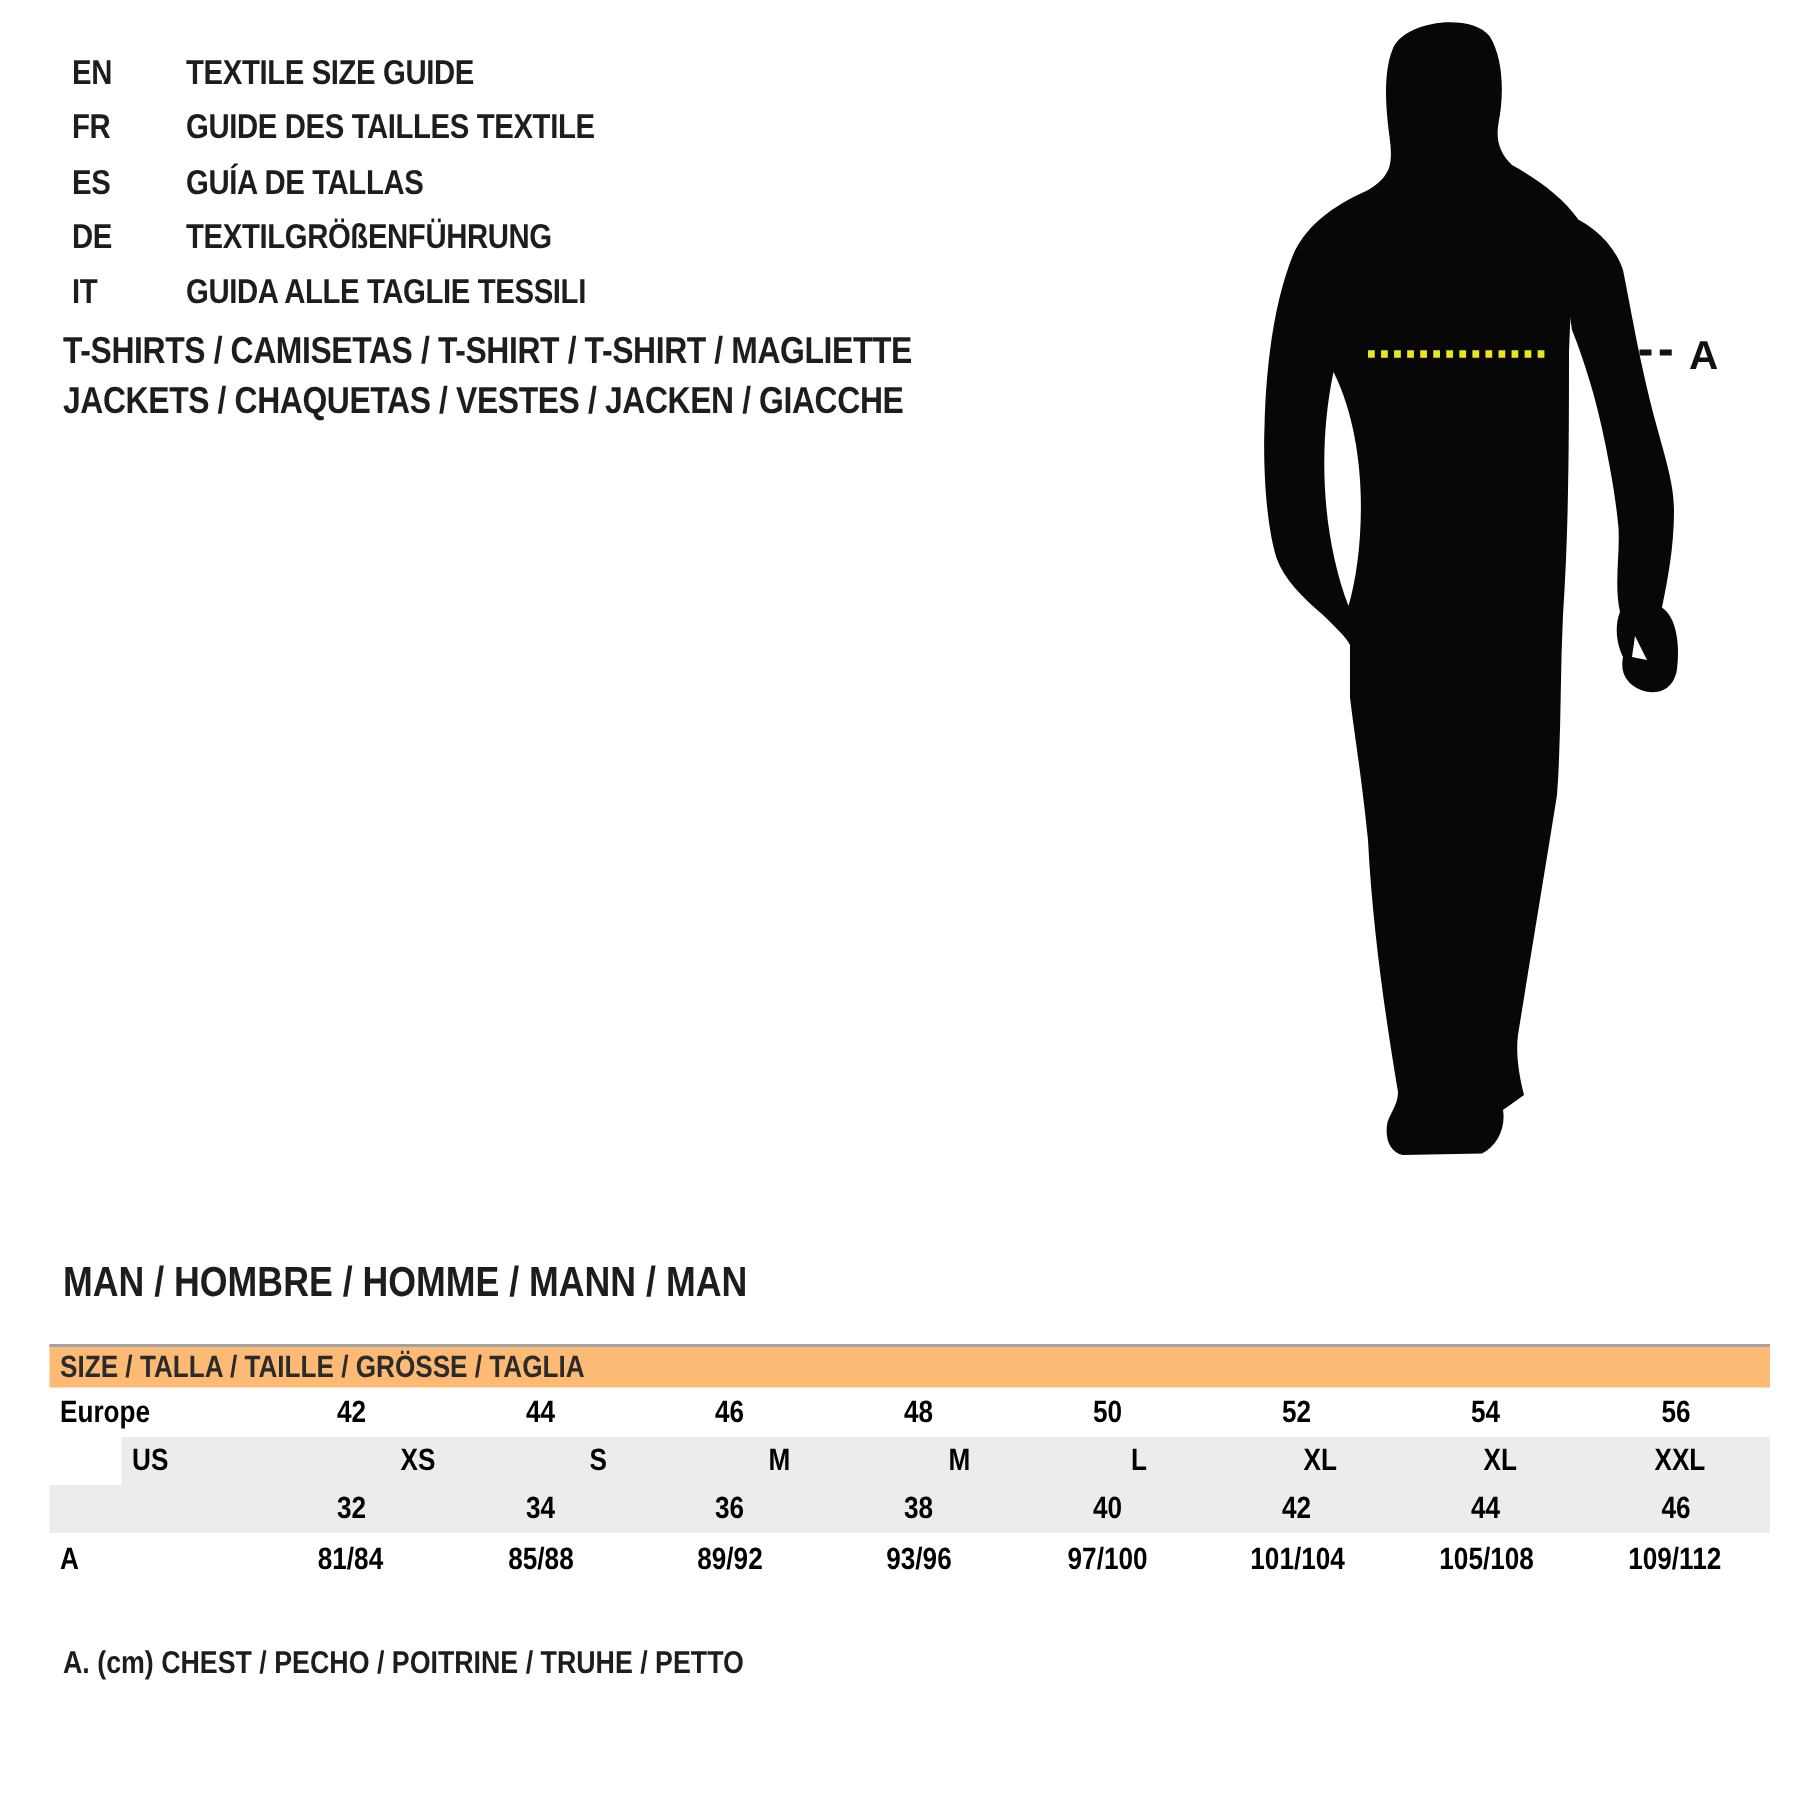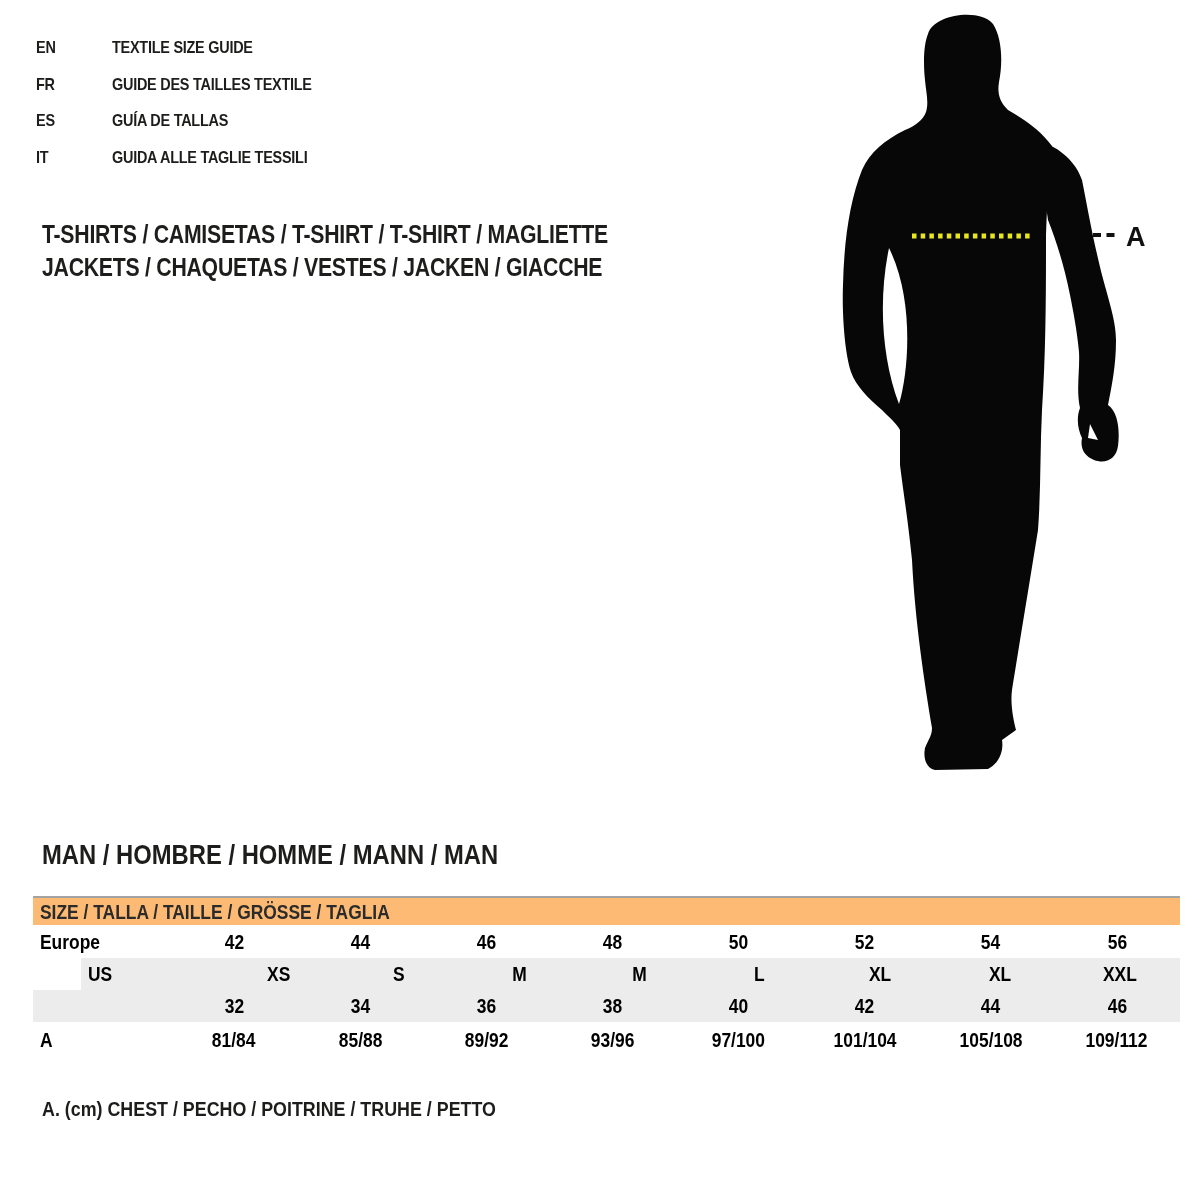--- a/index.html
+++ b/index.html
@@ -7,21 +7,21 @@
     width:1200px;height:1200px;position:relative;background:#ffffff;
     font-family:"Liberation Sans","DejaVu Sans",sans-serif;font-weight:bold;color:#1d1d1b;
     overflow:hidden;
   }
   .abs{position:absolute;}
   
   .cx-l{display:inline-block;transform:scaleX(0.85);transform-origin:0 50%;white-space:nowrap;}
   .cx-c{display:inline-block;transform:scaleX(0.85);transform-origin:50% 50%;white-space:nowrap;}
 
   
-  .lang-block{left:36px;top:30px;font-size:17px;letter-spacing:-0.3px;}
+  .lang-block{left:48px;top:30px;font-size:23px;letter-spacing:-0.3px;}
   .lang-row{display:grid;grid-template-columns:76px auto;height:36.5px;align-items:center;}
 
   
   .product-block{left:42px;top:218px;font-size:25px;line-height:33px;letter-spacing:-0.3px;}
 
   
   .gender{left:42px;top:842px;font-size:28px;line-height:26px;}
 
   
   .size-table{left:33px;top:896px;width:1147px;font-size:20.5px;}
@@ -48,20 +48,24 @@
     <span class="cx-l">EN</span>
     <span class="cx-l">TEXTILE SIZE GUIDE</span>
   </div>
   <div class="lang-row">
     <span class="cx-l">FR</span>
     <span class="cx-l">GUIDE DES TAILLES TEXTILE</span>
   </div>
   <div class="lang-row">
     <span class="cx-l">ES</span>
     <span class="cx-l">GUÍA DE TALLAS</span>
+  </div>
+  <div class="lang-row">
+    <span class="cx-l">DE</span>
+    <span class="cx-l">TEXTILGRÖßENFÜHRUNG</span>
   </div>
   <div class="lang-row">
     <span class="cx-l">IT</span>
     <span class="cx-l">GUIDA ALLE TAGLIE TESSILI</span>
   </div>
 </div>
 
 <div class="abs product-block">
   <div><span class="cx-l">T-SHIRTS / CAMISETAS / T-SHIRT / T-SHIRT / MAGLIETTE</span></div>
   <div><span class="cx-l">JACKETS / CHAQUETAS / VESTES / JACKEN / GIACCHE</span></div>

